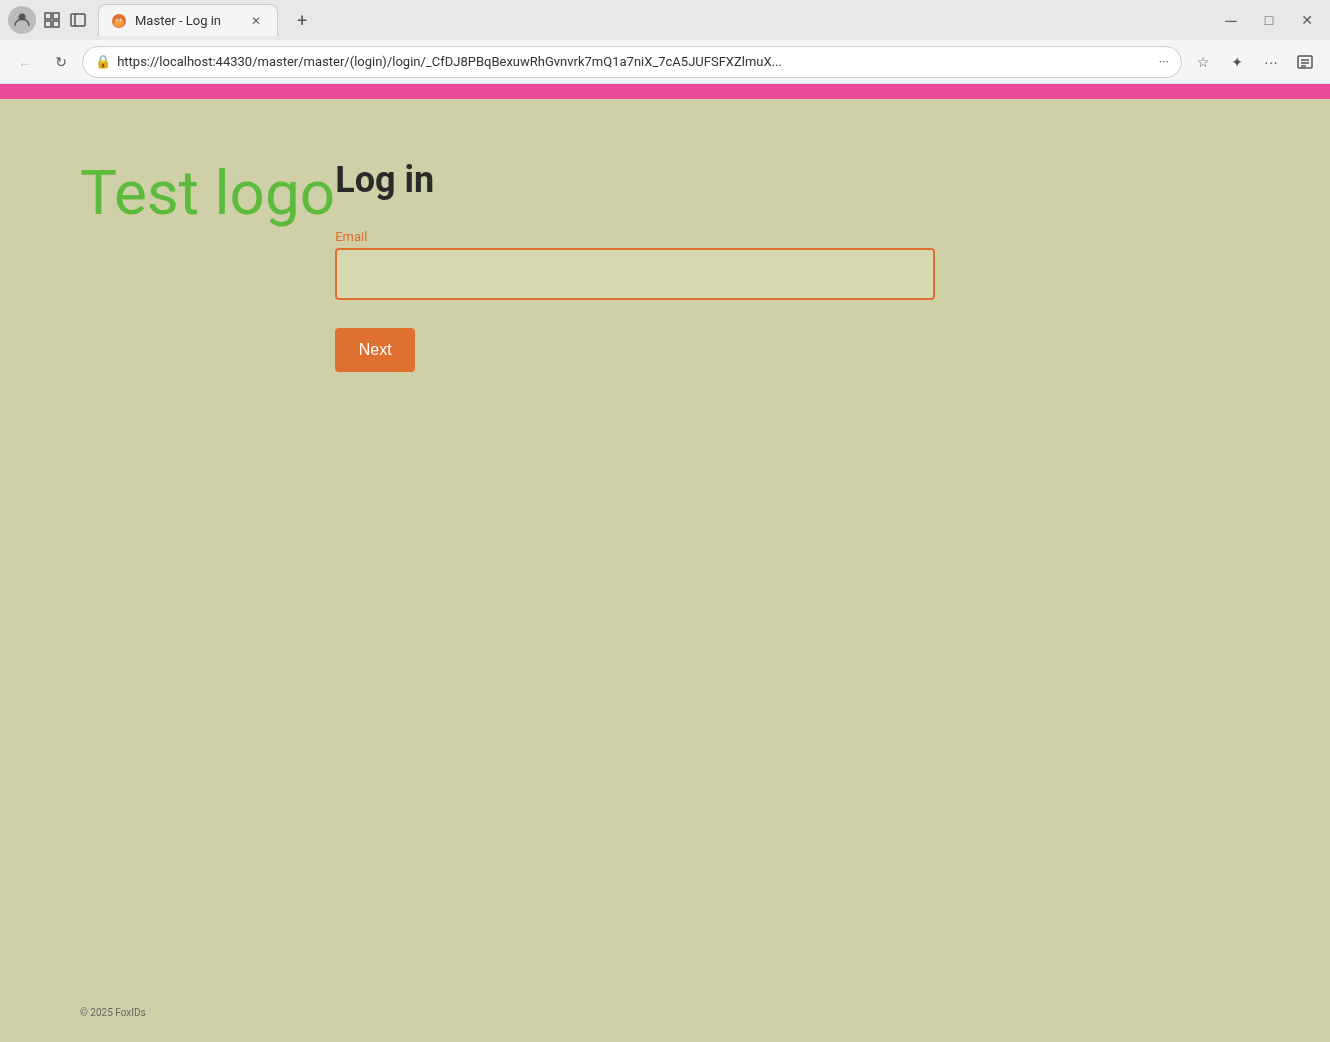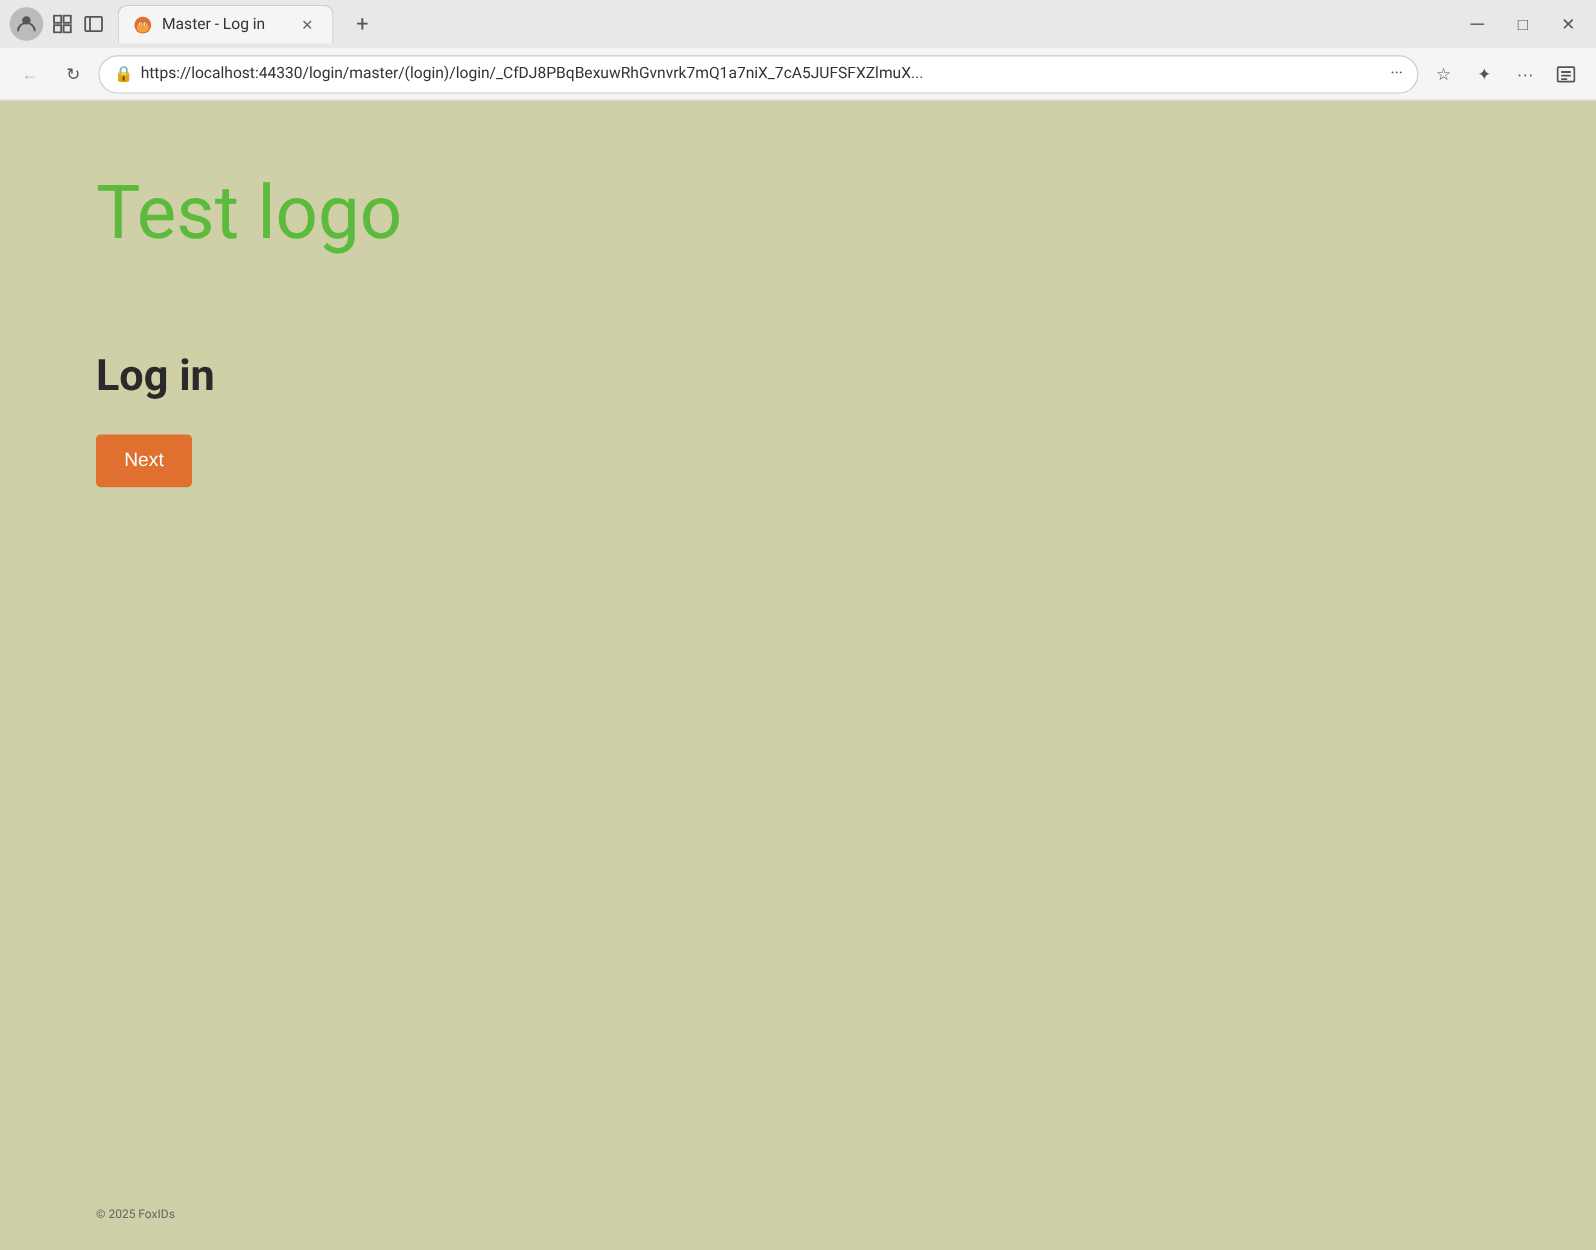--- a/index.html
+++ b/index.html
@@ -149,22 +149,22 @@
     .toolbar-right {
       display: flex; align-items: center; gap: 4px;
     }
 
     
     .page-content {
       background: #d0d0a8;
       flex: 1;
       padding: 60px 80px 40px 80px;
       display: flex;
-      flex-direction: column;
       position: relative;
+      margin-top: 15px;
     }
 
     .logo-text {
       font-size: 62px;
       font-weight: 400;
       color: #5cba3c;
       margin-bottom: 80px;
       line-height: 1.1;
     }
 
@@ -282,21 +282,21 @@
       <div class="toolbar-btn" style="font-size:14px; color:#555;">✕</div>
     </div>
   </div>
 
   <div class="toolbar">
     <button class="toolbar-btn disabled">←</button>
     <button class="toolbar-btn">↻</button>
 
     <div class="address-bar">
       <span class="address-bar-icon">🔒</span>
-      <span class="address-bar-url">https://localhost:44330/login/master/(login)/login/_CfDJ8PBqBexuwRhGvnvrk7mQ1a7niX_7cA5JUFSFXZlmuX...</span>
+      <span class="address-bar-url">https://localhost:44330/master/master/(login)/login/_CfDJ8PBqBexuwRhGvnvrk7mQ1a7niX_7cA5JUFSFXZlmuX...</span>
       <span class="address-bar-icon">···</span>
     </div>
 
     <div class="toolbar-right">
       <button class="toolbar-btn">☆</button>
       <button class="toolbar-btn">✦</button>
       <button class="toolbar-btn">···</button>
       <button class="toolbar-btn">
         <svg width="16" height="16" viewBox="0 0 16 16" fill="none" stroke="#555" stroke-width="1.5">
           <rect x="1" y="2" width="14" height="12" rx="1"></rect>
@@ -308,20 +308,24 @@
     </div>
   </div>
 
   <div class="page-content">
 
     <div class="logo-text">Test logo</div>
 
     <div class="login-section">
       <h1 class="login-title">Log in</h1>
 
+      <div class="field-group">
+        <label class="field-label">Email</label>
+        <input class="email-input" type="email" placeholder="" style="">
+      </div>
 
       <button class="next-button">Next</button>
     </div>
 
     <div class="footer">© 2025 FoxIDs</div>
   </div>
 
 </div>
 
 </body></html>

